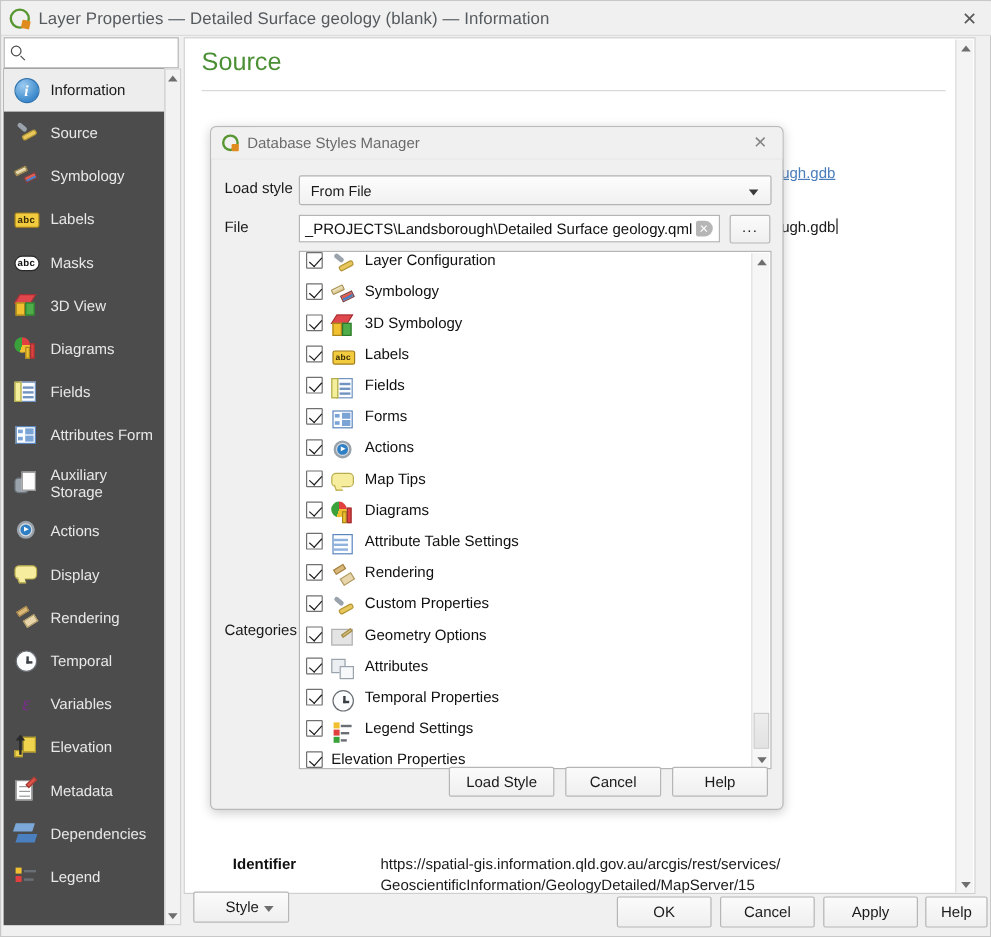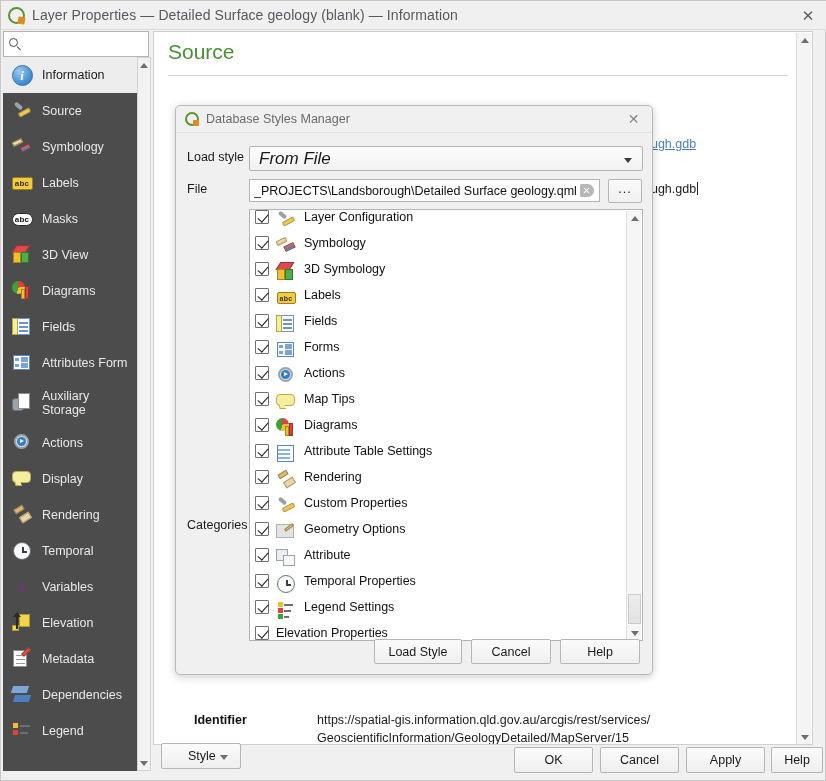--- a/index.html
+++ b/index.html
@@ -224,21 +224,21 @@
   .lbl-file      { left: 11px; top: 76px; }
   .lbl-categories{ left: 11px; top: 412px; }
 
   .combo {
     position: absolute; left: 73px; top: 40px;
     width: 394px; height: 25px;
     background: linear-gradient(#fdfdfd,#f1f1f1);
     border: 1px solid #b4b4b4; border-radius: 2px;
     display: flex; align-items: center; cursor: pointer;
   }
-  .combo .cval { margin-left: 9px; font-size: 17px; color: #1a1a1a; font-style: italic; }
+  .combo .cval { margin-left: 9px; font-size: 12px; color: #1a1a1a; }
   .combo .tri-dn { position: absolute; right: 10px; top: 11px;
                    border-top-color: #3a3a3a; }
 
   .fileinput {
     position: absolute; left: 73px; top: 73px;
     width: 351px; height: 23px;
     background: #ffffff; border: 1px solid #b4b4b4;
     display: flex; align-items: center; overflow: hidden;
   }
   .fileinput .fval {
@@ -897,21 +897,21 @@
       </div>
 
       <div class="cat-row">
         <span class="cbx checked"></span>
         <span class="cat-ico">
           <span class="ic ic-rel">
               <span class="p1"></span>
               <span class="p2"></span>
             </span>
         </span>
-        <span class="cat-lbl">Attribute</span>
+        <span class="cat-lbl">Attributes</span>
       </div>
 
       <div class="cat-row">
         <span class="cbx checked"></span>
         <span class="cat-ico">
             <span class="ic ic-clock"></span>
           </span>
         <span class="cat-lbl">Temporal Properties</span>
       </div>
 

